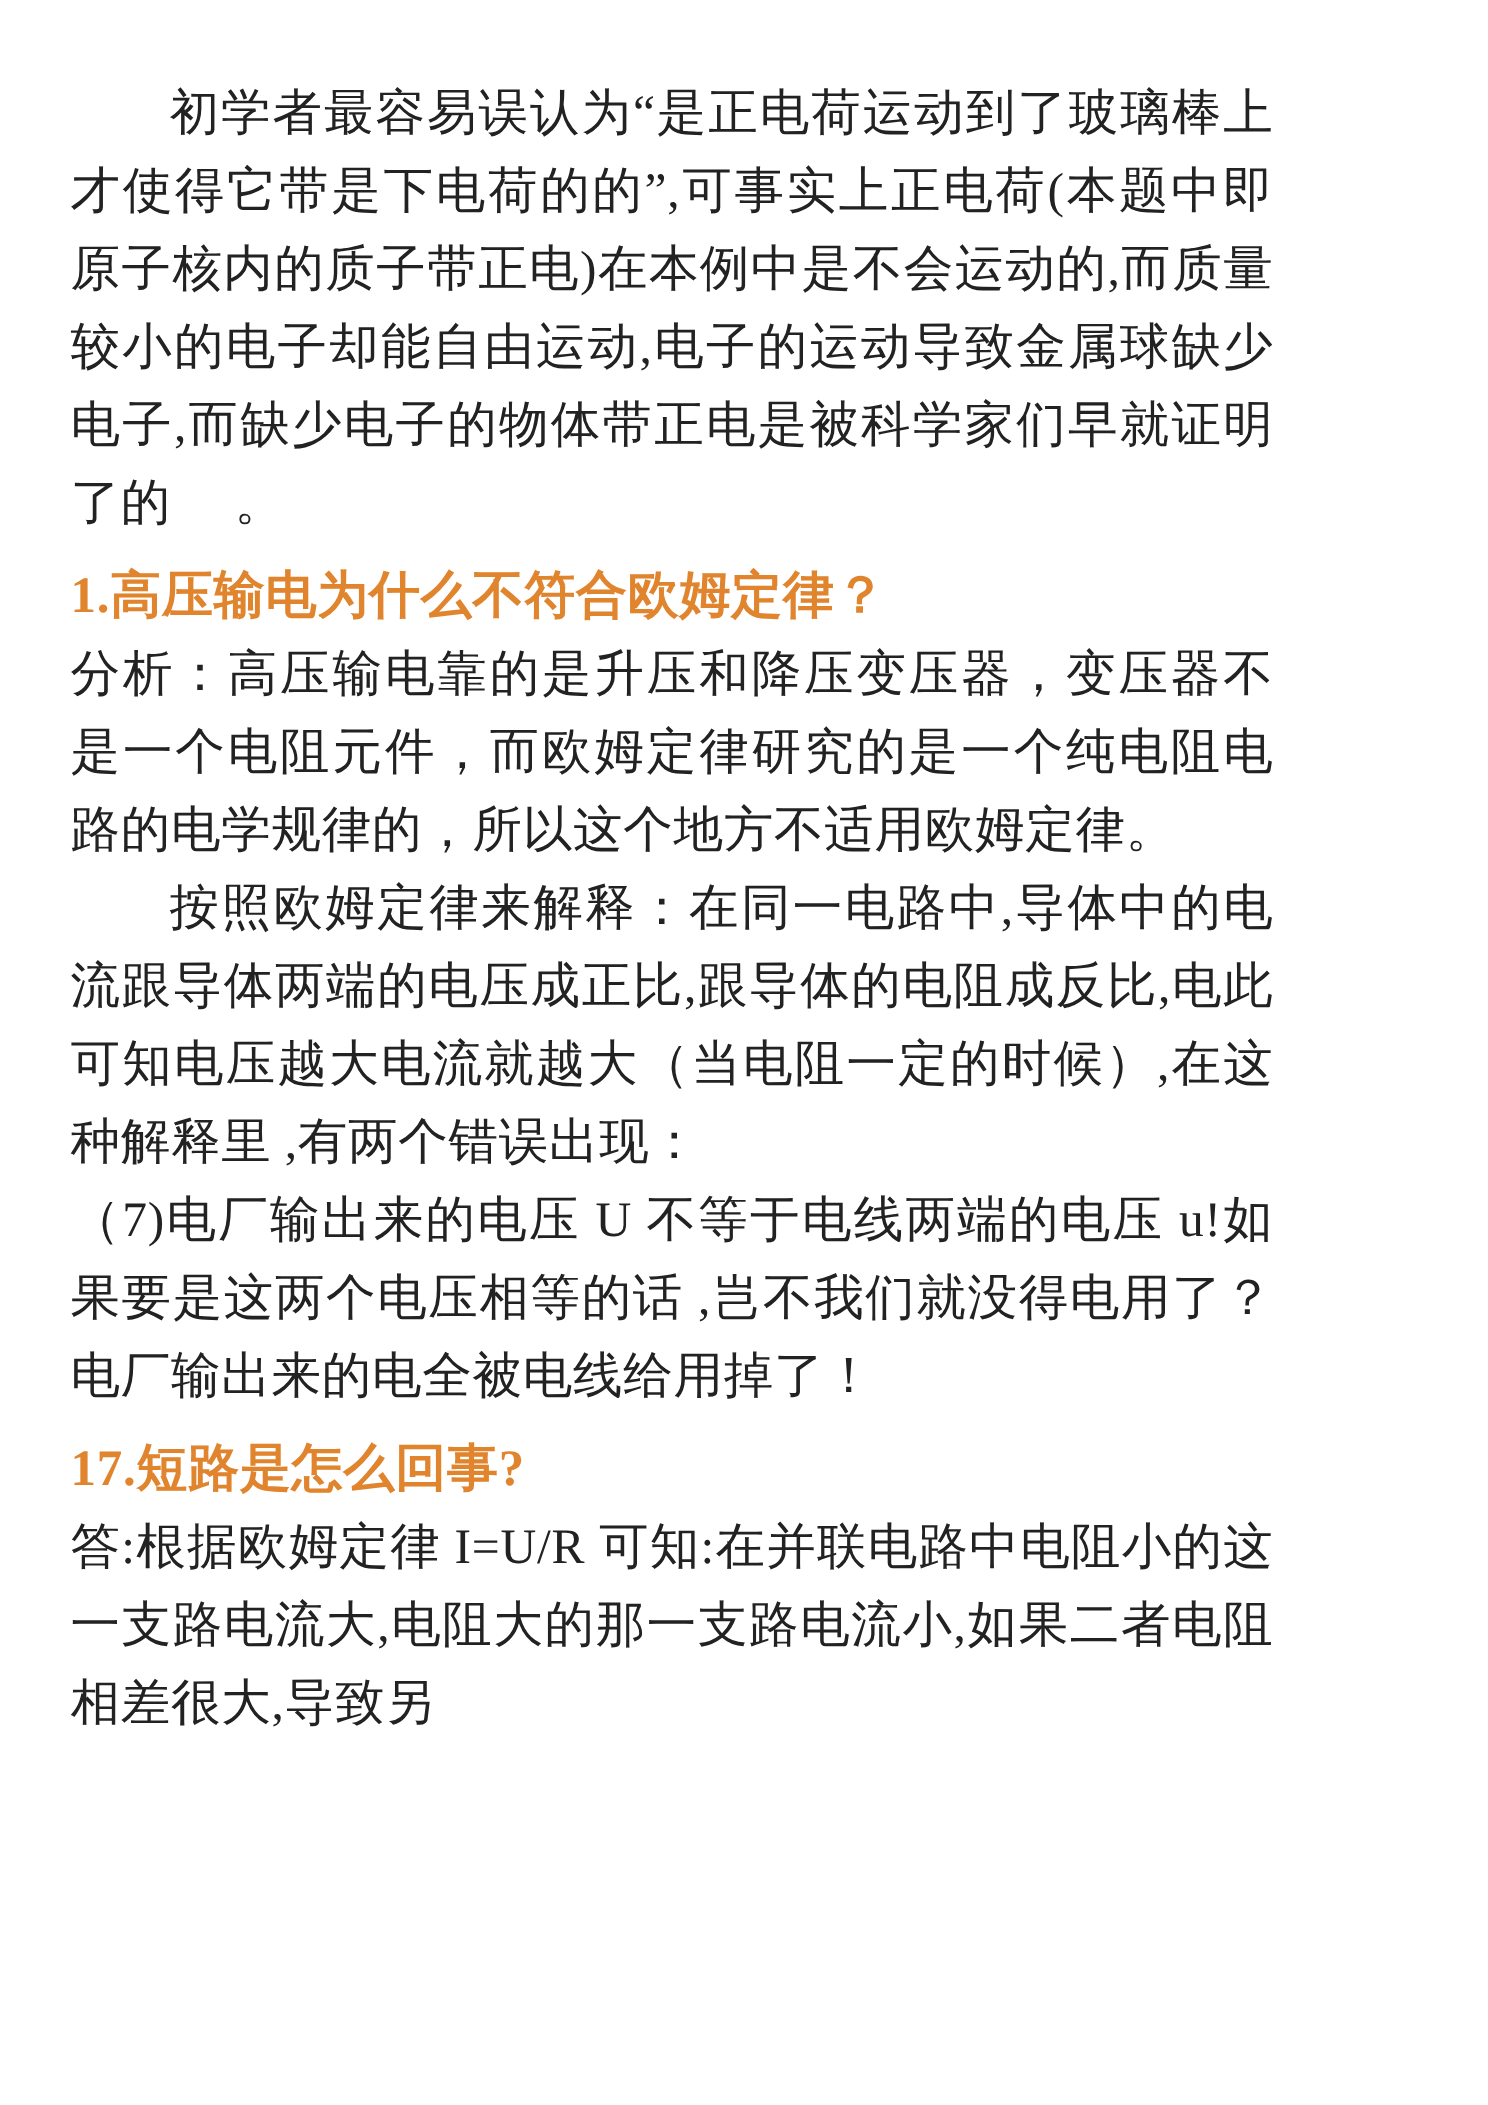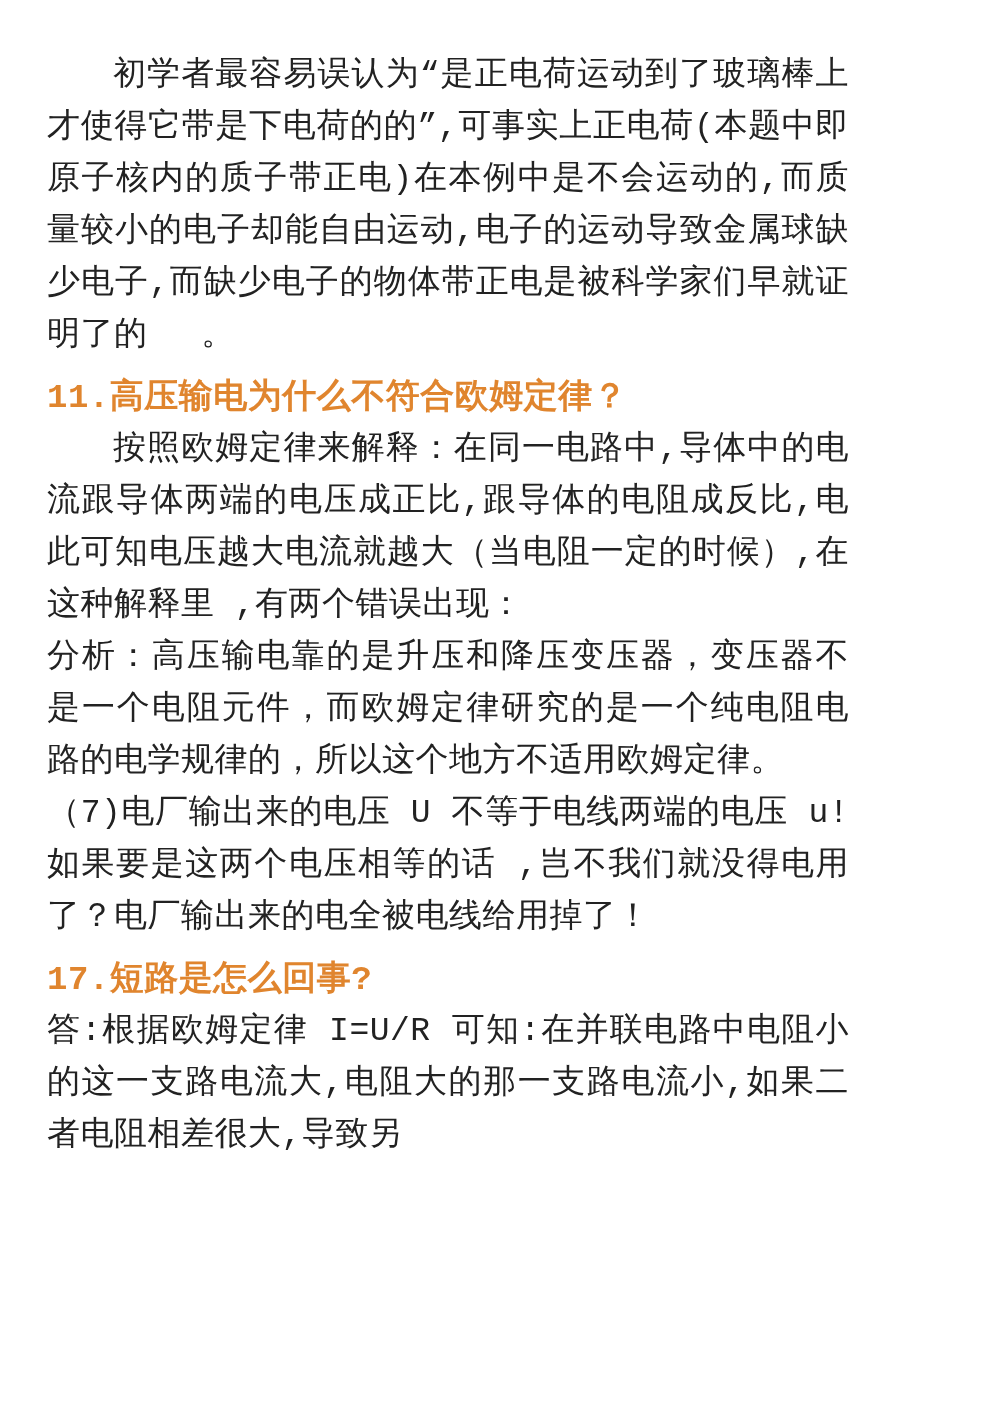--- a/index.html
+++ b/index.html
@@ -8,21 +8,21 @@
     background: #ffffff;
   }
   .page {
     position: relative;
     width: 896px;
     height: 1403px;
     background: #ffffff;
     overflow: hidden;
     box-sizing: border-box;
     padding: 50px 47px 0 47px;
-    font-family: Liberation Mono, monospace;
+    font-family: Liberation Serif, serif;
     color: #222222;
     font-size: 33px;
     line-height: 52px;
     text-align: justify;
     letter-spacing: 0.5px;
   }
   .para {
     margin: 0;
     padding: 0;
   }
@@ -39,25 +39,25 @@
     text-align: left;
     letter-spacing: 0.5px;
   }
 </style>
 </head>
 <body>
 
 <div class="page">
   <p class="para indent">初学者最容易误认为“是正电荷运动到了玻璃棒上才使得它带是下电荷的的”,可事实上正电荷(本题中即原子核内的质子带正电)在本例中是不会运动的,而质量较小的电子却能自由运动,电子的运动导致金属球缺少电子,而缺少电子的物体带正电是被科学家们早就证明了的　 。</p>
 
-  <h2 class="heading">11.高压输电为什么不符合欧姆定律？</h2>
+  <h2 class="heading">1.高压输电为什么不符合欧姆定律？</h2>
+
+  <p class="para">分析：高压输电靠的是升压和降压变压器，变压器不是一个电阻元件，而欧姆定律研究的是一个纯电阻电路的电学规律的，所以这个地方不适用欧姆定律。</p>
 
   <p class="para indent">按照欧姆定律来解释：在同一电路中,导体中的电流跟导体两端的电压成正比,跟导体的电阻成反比,电此可知电压越大电流就越大（当电阻一定的时候）,在这种解释里 ,有两个错误出现：</p>
-
-  <p class="para">分析：高压输电靠的是升压和降压变压器，变压器不是一个电阻元件，而欧姆定律研究的是一个纯电阻电路的电学规律的，所以这个地方不适用欧姆定律。</p>
 
   <p class="para">（7)电厂输出来的电压 U 不等于电线两端的电压 u!如果要是这两个电压相等的话 ,岂不我们就没得电用了？电厂输出来的电全被电线给用掉了！</p>
 
 
   <h2 class="heading">17.短路是怎么回事?</h2>
 
   <p class="para">答:根据欧姆定律 I=U/R 可知:在并联电路中电阻小的这一支路电流大,电阻大的那一支路电流小,如果二者电阻相差很大,导致另</p>
 </div>
 
 </body></html>

